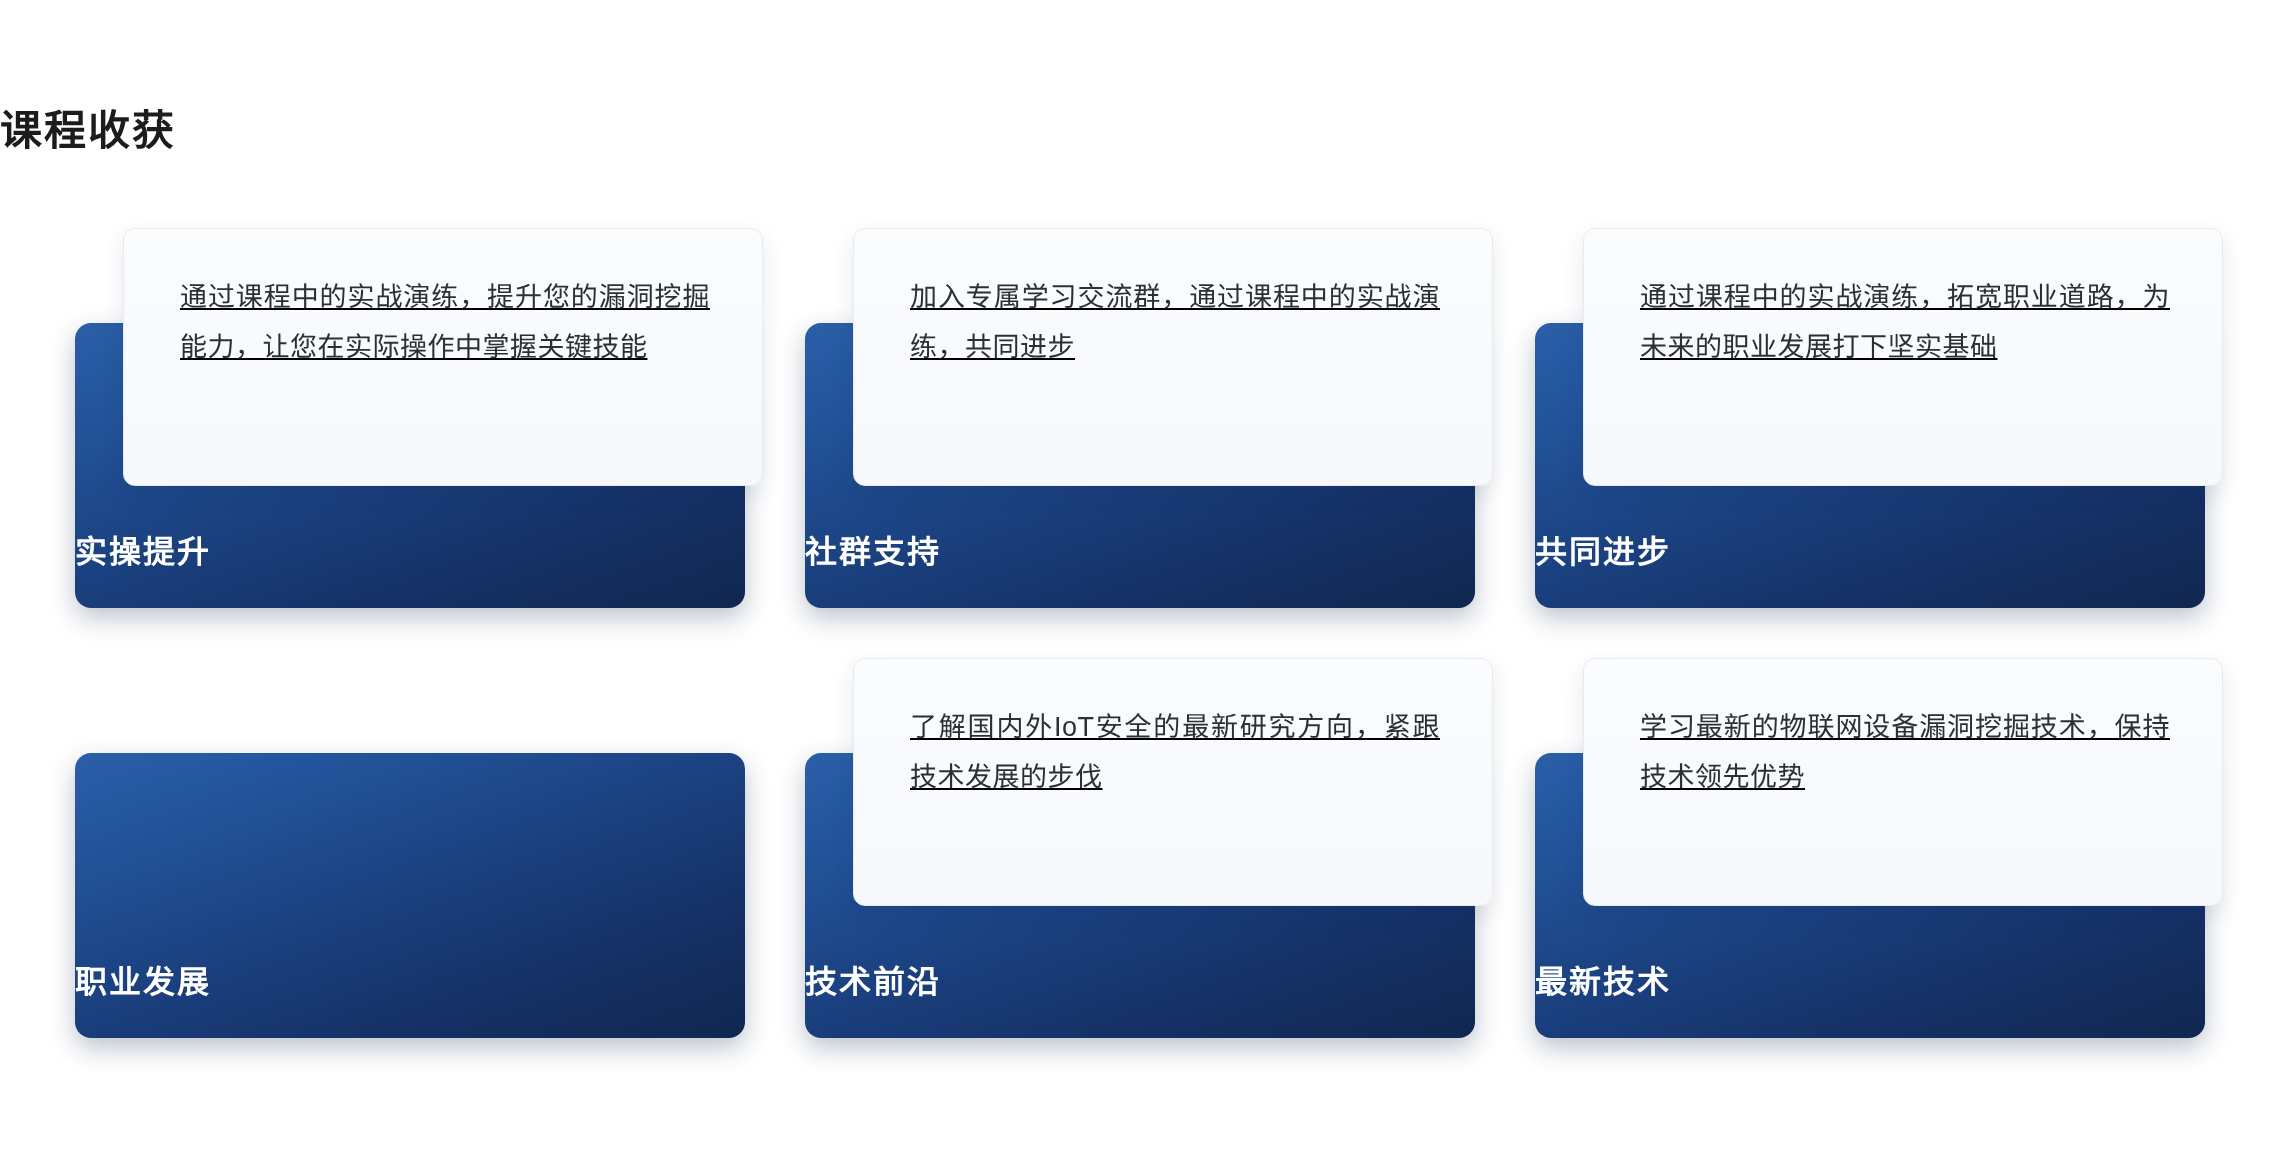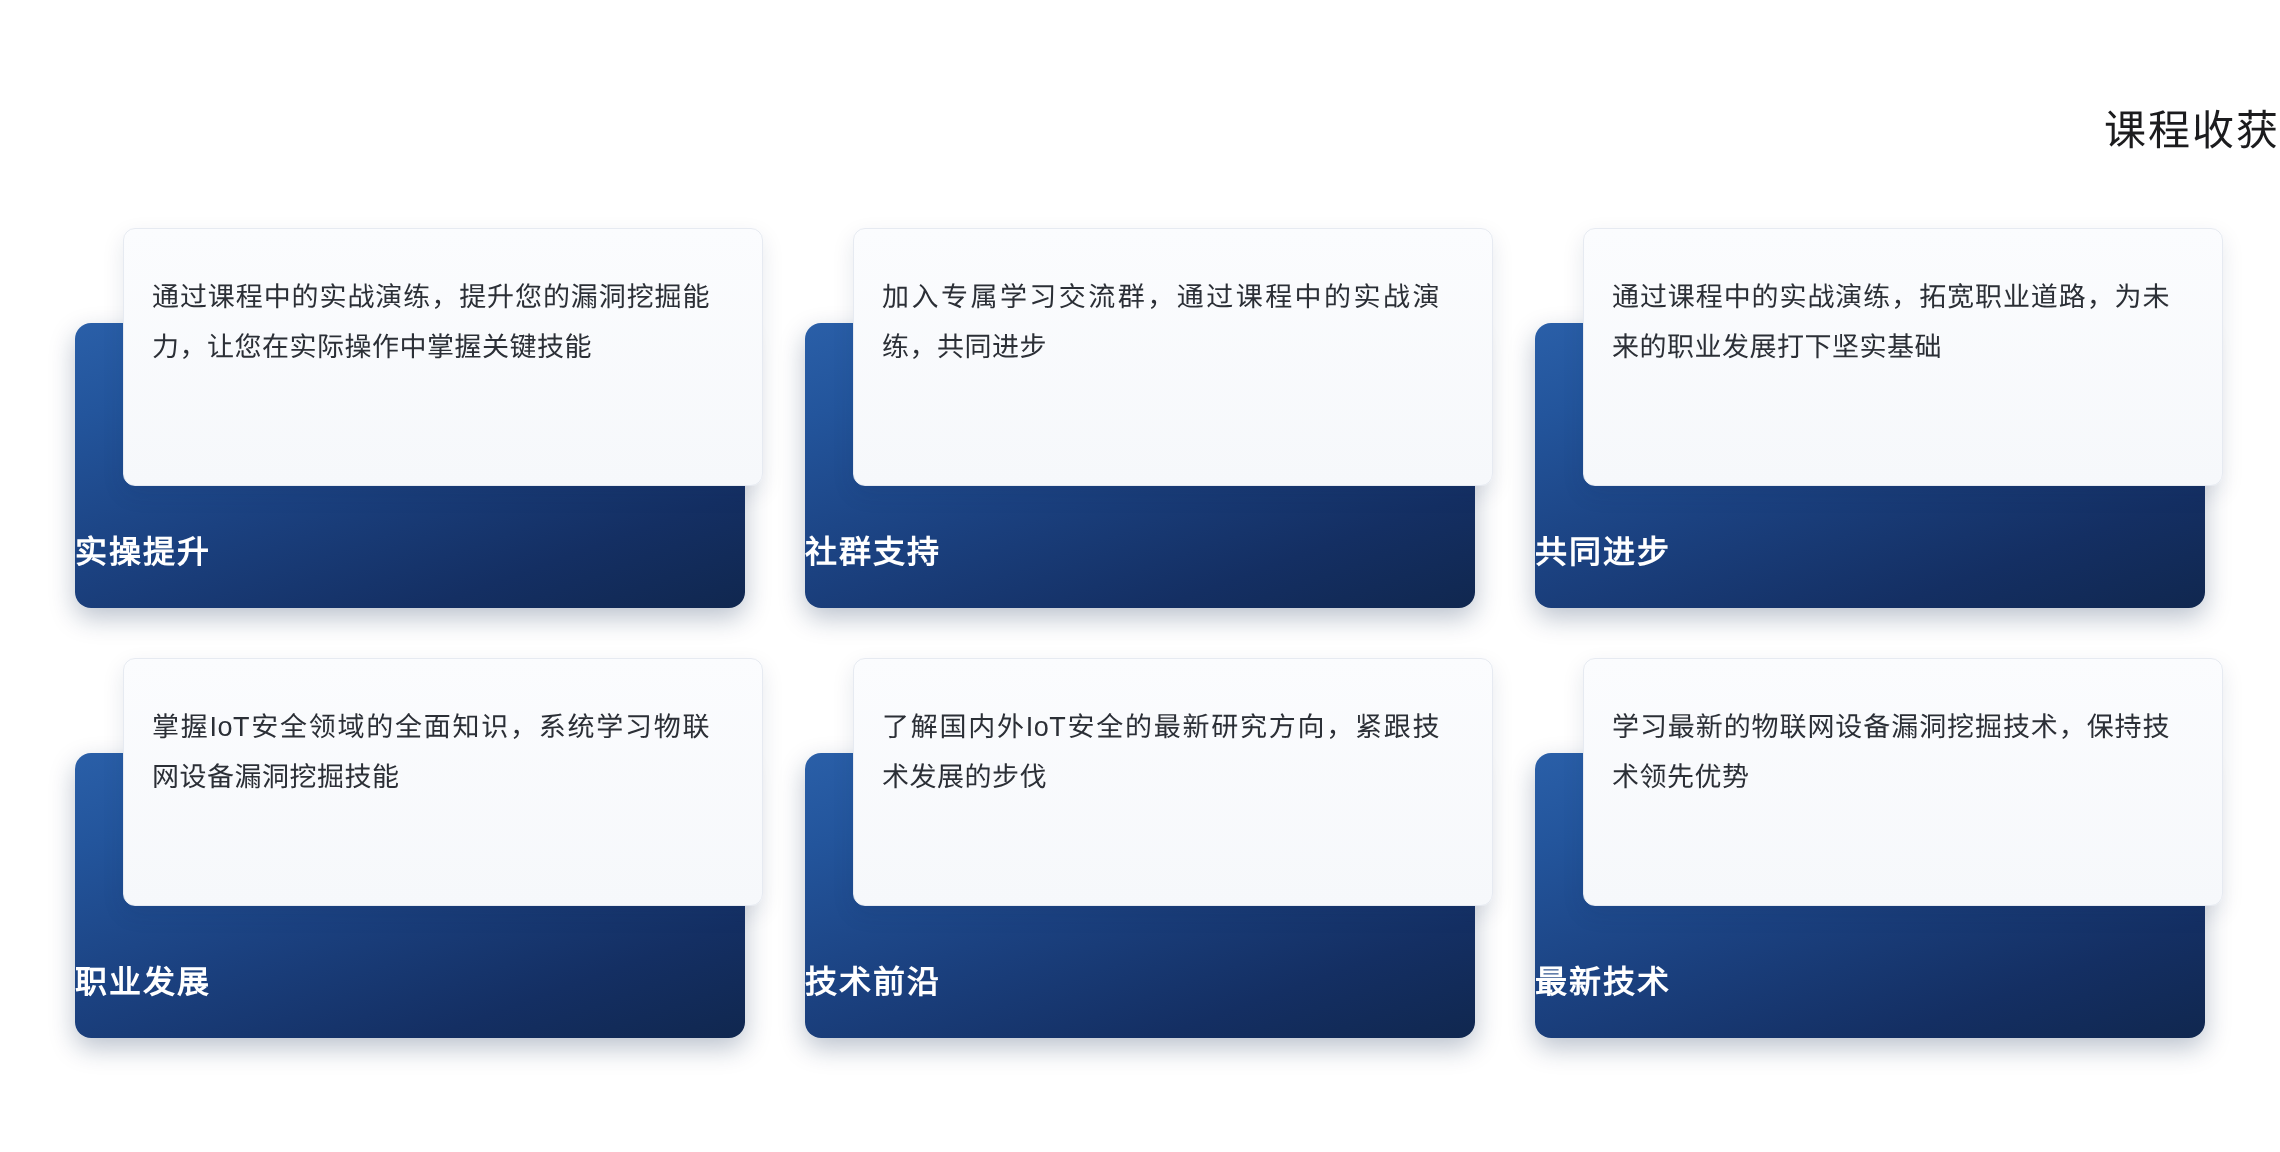--- a/index.html
+++ b/index.html
@@ -18,23 +18,23 @@
     position: relative;
     width: 2280px;
     height: 1152px;
     box-sizing: border-box;
   }
   .page-title {
     position: absolute;
     top: 96px;
     left: 0;
     width: 2280px;
-    text-align: right;
+    text-align: left;
     font-size: 42px;
-    font-weight: 400;
+    font-weight: 700;
     color: #1c1c1e;
     letter-spacing: 2px;
   }
   .grid {
     position: absolute;
     top: 228px;
     left: 75px;
     width: 2130px;
     display: grid;
     grid-template-columns: repeat(3, 670px);
@@ -73,21 +73,22 @@
     position: absolute;
     left: 48px;
     top: 0;
     width: 640px;
     min-height: 258px;
     box-sizing: border-box;
     background: linear-gradient(180deg, #fbfcfe 0%, #f6f8fb 100%);
     border: 1px solid #e6eaf1;
     border-radius: 12px;
     box-shadow: 0 8px 22px rgba(20, 40, 80, 0.10);
-    padding: 44px 52px 40px 28px;
+    padding: 44px 52px 40px 56px;
+    text-decoration: underline;
   }
   .card-text {
     font-size: 27px;
     line-height: 1.85;
     color: #2b2f36;
     letter-spacing: 0.5px;
     text-align: justify;
     text-justify: inter-ideograph;
   }
   
@@ -128,23 +129,20 @@
       </div>
       <div class="card">
         <div class="card-text">通过课程中的实战演练，拓宽职业道路，为未来的职业发展打下坚实基础</div>
       </div>
     </div>
 
     <div class="cell row2">
       <div class="panel">
         <div class="panel-label">职业发展</div>
       </div>
-      <div class="card">
-        <div class="card-text">掌握IoT安全领域的全面知识，系统学习物联网设备漏洞挖掘技能</div>
-      </div>
     </div>
 
     <div class="cell row2">
       <div class="panel">
         <div class="panel-label">技术前沿</div>
       </div>
       <div class="card">
         <div class="card-text">了解国内外IoT安全的最新研究方向，紧跟技术发展的步伐</div>
       </div>
     </div>

